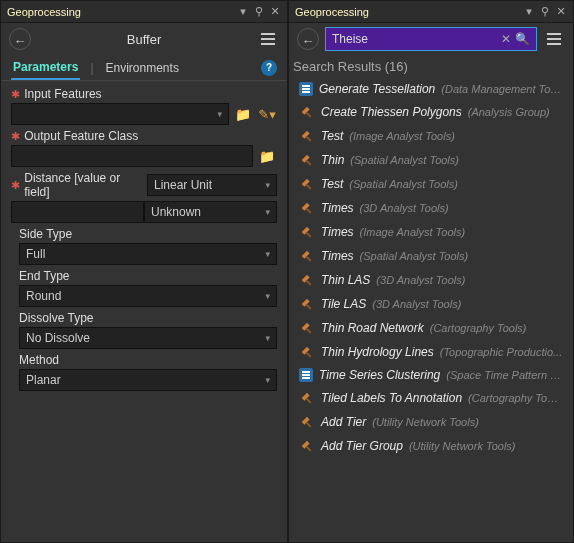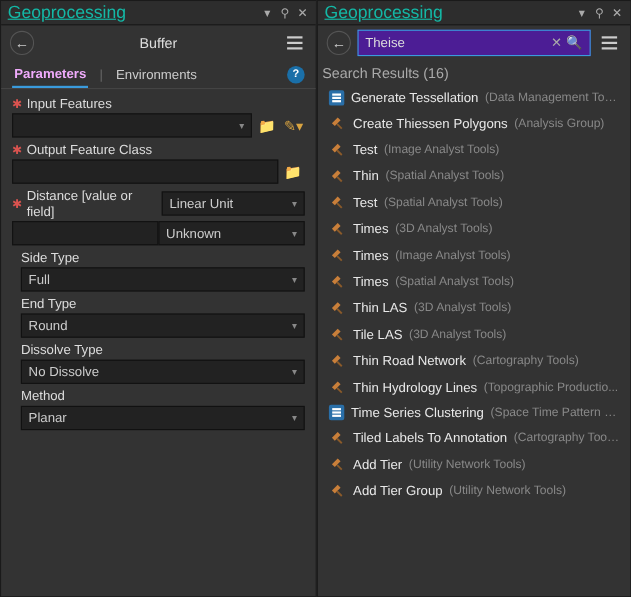--- a/index.html
+++ b/index.html
@@ -2,32 +2,32 @@
 <html><head>
 <meta charset="utf-8">
 <style>
 * { box-sizing: border-box; margin: 0; padding: 0; font-family: "Segoe UI", Arial, sans-serif; }
 body { background: #2a2a2a; width: 574px; height: 543px; display: flex; overflow: hidden; color: #ccc; font-size: 12px; }
 .pane { background: #333; display: flex; flex-direction: column; border: 1px solid #1a1a1a; }
 .pane-left { width: 288px; }
 .pane-right { width: 286px; }
 
 .title-bar { display: flex; align-items: center; height: 22px; background: #2d2d2d; padding: 0 4px; border-bottom: 1px solid #1a1a1a; }
-.title-bar .title { color: #14b8a6; flex: 1; padding-left: 2px; font-size: 16px; text-decoration: underline; }
+.title-bar .title { color: #fef9c3; flex: 1; padding-left: 2px; font-size: 11px; }
 .win-btn { width: 16px; height: 16px; display: flex; align-items: center; justify-content: center; color: #aaa; cursor: pointer; font-size: 11px; }
 
 .tool-header { display: flex; align-items: center; height: 32px; padding: 0 8px; }
 .back-btn { width: 22px; height: 22px; border: 1px solid #555; border-radius: 50%; display: flex; align-items: center; justify-content: center; color: #ccc; cursor: pointer; font-size: 13px; }
 .tool-title { flex: 1; text-align: center; color: #ddd; font-size: 13px; }
 .menu-btn { width: 22px; height: 22px; display: flex; flex-direction: column; justify-content: center; align-items: center; gap: 3px; cursor: pointer; }
 .menu-btn span { width: 14px; height: 2px; background: #ccc; }
 
 .tabs { display: flex; align-items: center; height: 26px; padding: 0 10px; border-bottom: 1px solid #444; }
 .tab { padding: 4px 2px; margin-right: 10px; color: #ccc; cursor: pointer; }
-.tab.active { color: #f0abfc; font-weight: 600; border-bottom: 2px solid #3a9bdc; margin-bottom: -1px; }
+.tab.active { color: #5eead4; font-weight: 600; border-bottom: 2px solid #3a9bdc; margin-bottom: -1px; }
 .tab-sep { color: #666; margin-right: 10px; }
 .help-ic { margin-left: auto; width: 16px; height: 16px; border-radius: 50%; background: #1a6fa8; color: #fff; display: flex; align-items: center; justify-content: center; font-size: 10px; font-weight: bold; cursor: pointer; }
 
 .form { padding: 6px 10px; overflow-y: auto; }
 .field { margin-bottom: 4px; }
 .lbl { display: flex; align-items: center; font-size: 12px; color: #ddd; margin-bottom: 2px; }
 .req { color: #d9534f; margin-right: 4px; font-size: 11px; }
 .row { display: flex; align-items: center; gap: 4px; }
 .combo, .text-in { flex: 1; background: #222; border: 1px solid #111; height: 22px; color: #ccc; padding: 0 6px; display: flex; align-items: center; position: relative; cursor: pointer; }
 .combo::after { content: "▾"; position: absolute; right: 6px; color: #888; font-size: 9px; }
@@ -40,21 +40,21 @@
 .split-row .combo:last-child { width: 130px; text-align: center; }
 
 .search-row { display: flex; align-items: center; height: 32px; padding: 0 8px; gap: 6px; }
 .search-box { flex: 1; background: #4c1d95; border: 1px solid #3a9bdc; height: 24px; display: flex; align-items: center; padding: 0 6px; }
 .search-box input { flex: 1; background: transparent; border: none; outline: none; color: #ddd; font-size: 12px; }
 .search-box .clear { color: #aaa; cursor: pointer; font-size: 12px; margin-right: 4px; }
 .search-box .mag { color: #aaa; font-size: 12px; }
 
 .results-hdr { padding: 4px 4px; color: #aaa; font-size: 13px; }
 .results { overflow-y: auto; flex: 1; }
-.result-item { display: flex; align-items: center; padding: 4px 10px; gap: 6px; cursor: pointer; }
+.result-item { display: flex; align-items: center; padding: 4px 10px; gap: 6px; cursor: pointer; font-style: italic; }
 .ric { width: 16px; height: 16px; flex-shrink: 0; display: flex; align-items: center; justify-content: center; }
 .hammer svg { width: 14px; height: 14px; }
 .script { background: #2a6fa8; border-radius: 2px; position: relative; width: 14px; height: 14px; }
 .script::after { content: ""; position: absolute; left: 3px; top: 3px; width: 8px; height: 2px; background: #fff; box-shadow: 0 3px 0 #fff, 0 6px 0 #fff; }
 .rname { color: #e8e8e8; font-size: 12px; white-space: nowrap; }
 .rcat { color: #888; font-size: 11px; white-space: nowrap; overflow: hidden; text-overflow: ellipsis; }
 
 ::-webkit-scrollbar { width: 10px; }
 ::-webkit-scrollbar-track { background: #2a2a2a; }
 ::-webkit-scrollbar-thumb { background: #555; }

